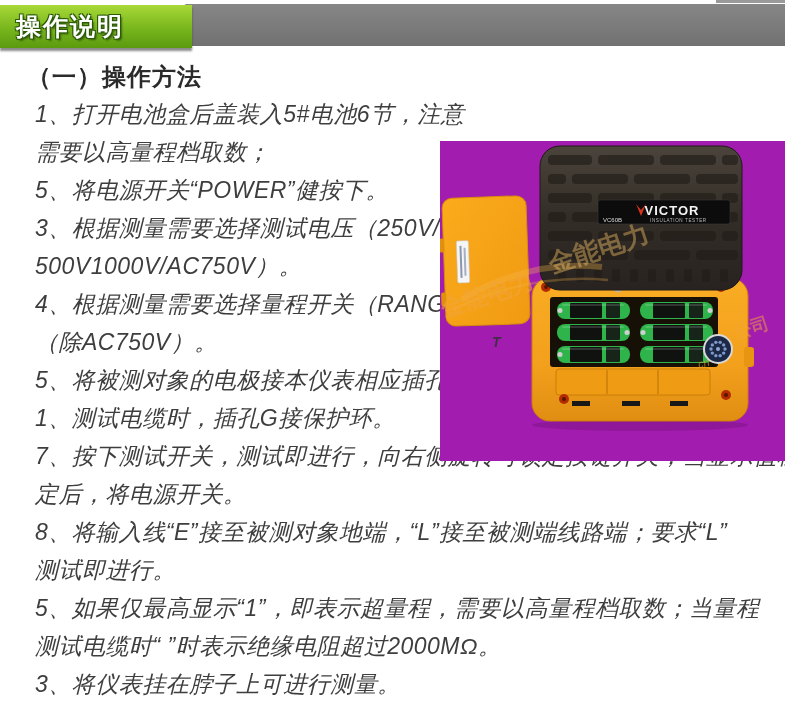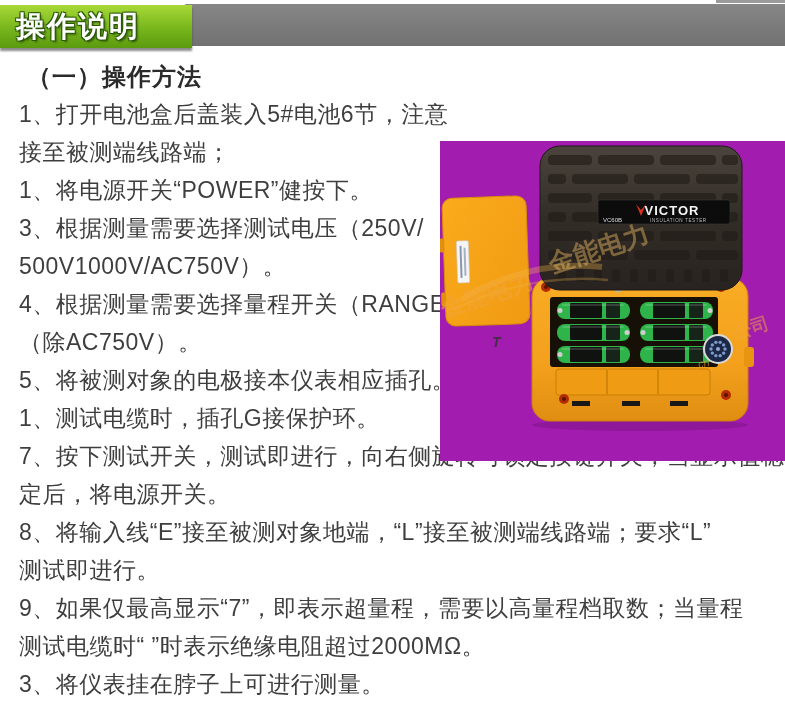--- a/index.html
+++ b/index.html
@@ -17,31 +17,31 @@
     clip-path:polygon(34px 0,100% 0,100% 100%,34px 100%,0 50%);
     filter:drop-shadow(-2px 2px 1px rgba(30,30,30,.45));
   }
   .ribbon{
     position:absolute;left:0;top:5px;width:192px;height:43px;
     background:linear-gradient(180deg,#a8d937 0%,#7cb91f 50%,#5a9a0e 100%);
     box-shadow:0 3px 2px rgba(45,45,45,.55);
     display:flex;align-items:center;
   }
   .ribbon .title{
-    margin-left:16px;font-size:29px;font-weight:bold;color:#ffffff;letter-spacing:2px;
+    margin-left:16px;font-size:25px;font-weight:bold;color:#ffffff;letter-spacing:2px;
     text-shadow:-1px -1px 0 #2a5a06,1px -1px 0 #2a5a06,-1px 1px 0 #2a5a06,
                 1px 1px 0 #2a5a06,2px 2px 2px rgba(0,0,0,.45);
   }
   
   .content{position:absolute;left:0;top:55px;width:712px;bottom:0;}
   .heading{
     margin:0;padding:6px 0 2px 27px;font-size:24px;line-height:32px;
     font-weight:bold;color:#2b2b2b;letter-spacing:1px;
   }
-  .lines{padding-left:19px;padding-right:8px;}
+  .lines{padding-left:35px;padding-right:8px;font-style:italic;}
   .line{
     font-size:23px;line-height:38px;color:#3e3e3e;letter-spacing:.5px;
     white-space:nowrap;
   }
   
   .product{
     position:absolute;left:440px;top:86px;width:345px;height:320px;margin:0;
     background:#a21caf;
   }
   .product svg{display:block;}
@@ -54,33 +54,33 @@
   <div class="gray-bar"></div>
   <div class="ribbon">
     <span class="title">操作说明</span>
   </div>
 </div>
 
 <div class="content">
   <h2 class="heading">（一）操作方法</h2>
   <div class="lines" id="lines">
       <div class="line">1、打开电池盒后盖装入5#电池6节，注意</div>
-      <div class="line">接至被测端线路端；</div>
-      <div class="line">1、将电源开关“POWER”健按下。</div>
+      <div class="line">需要以高量程档取数；</div>
+      <div class="line">5、将电源开关“POWER”健按下。</div>
       <div class="line">3、根据测量需要选择测试电压（250V/</div>
       <div class="line">500V1000V/AC750V）。</div>
       <div class="line">4、根据测量需要选择量程开关（RANGE）</div>
       <div class="line">（除AC750V）。</div>
       <div class="line">5、将被测对象的电极接本仪表相应插孔。</div>
       <div class="line">1、测试电缆时，插孔G接保护环。</div>
       <div class="line">7、按下测试开关，测试即进行，向右侧旋转可锁定按键开关；当显示值稳</div>
       <div class="line">定后，将电源开关。</div>
       <div class="line">8、将输入线“E”接至被测对象地端，“L”接至被测端线路端；要求“L”</div>
       <div class="line">测试即进行。</div>
-      <div class="line">9、如果仅最高显示“7”，即表示超量程，需要以高量程档取数；当量程</div>
+      <div class="line">5、如果仅最高显示“1”，即表示超量程，需要以高量程档取数；当量程</div>
       <div class="line">测试电缆时“ ”时表示绝缘电阻超过2000MΩ。</div>
       <div class="line">3、将仪表挂在脖子上可进行测量。</div>
     </div>
 
   <figure class="product">
     <svg width="345" height="320" viewBox="0 0 345 320" xmlns="http://www.w3.org/2000/svg">
       <defs>
         <linearGradient id="holGrad" x1="0" y1="0" x2="0" y2="1">
           <stop offset="0" stop-color="#4a443c"></stop>
             <stop offset=".5" stop-color="#332d27"></stop>

